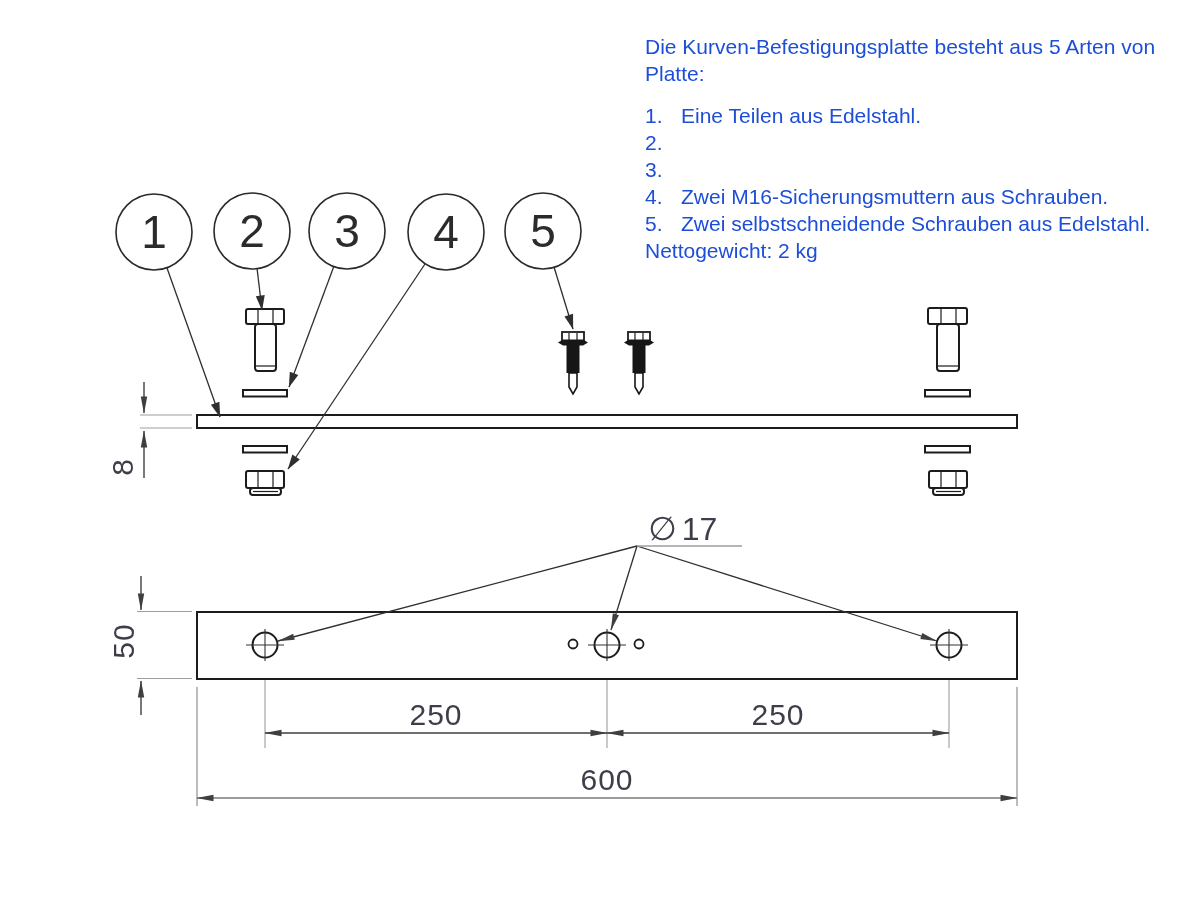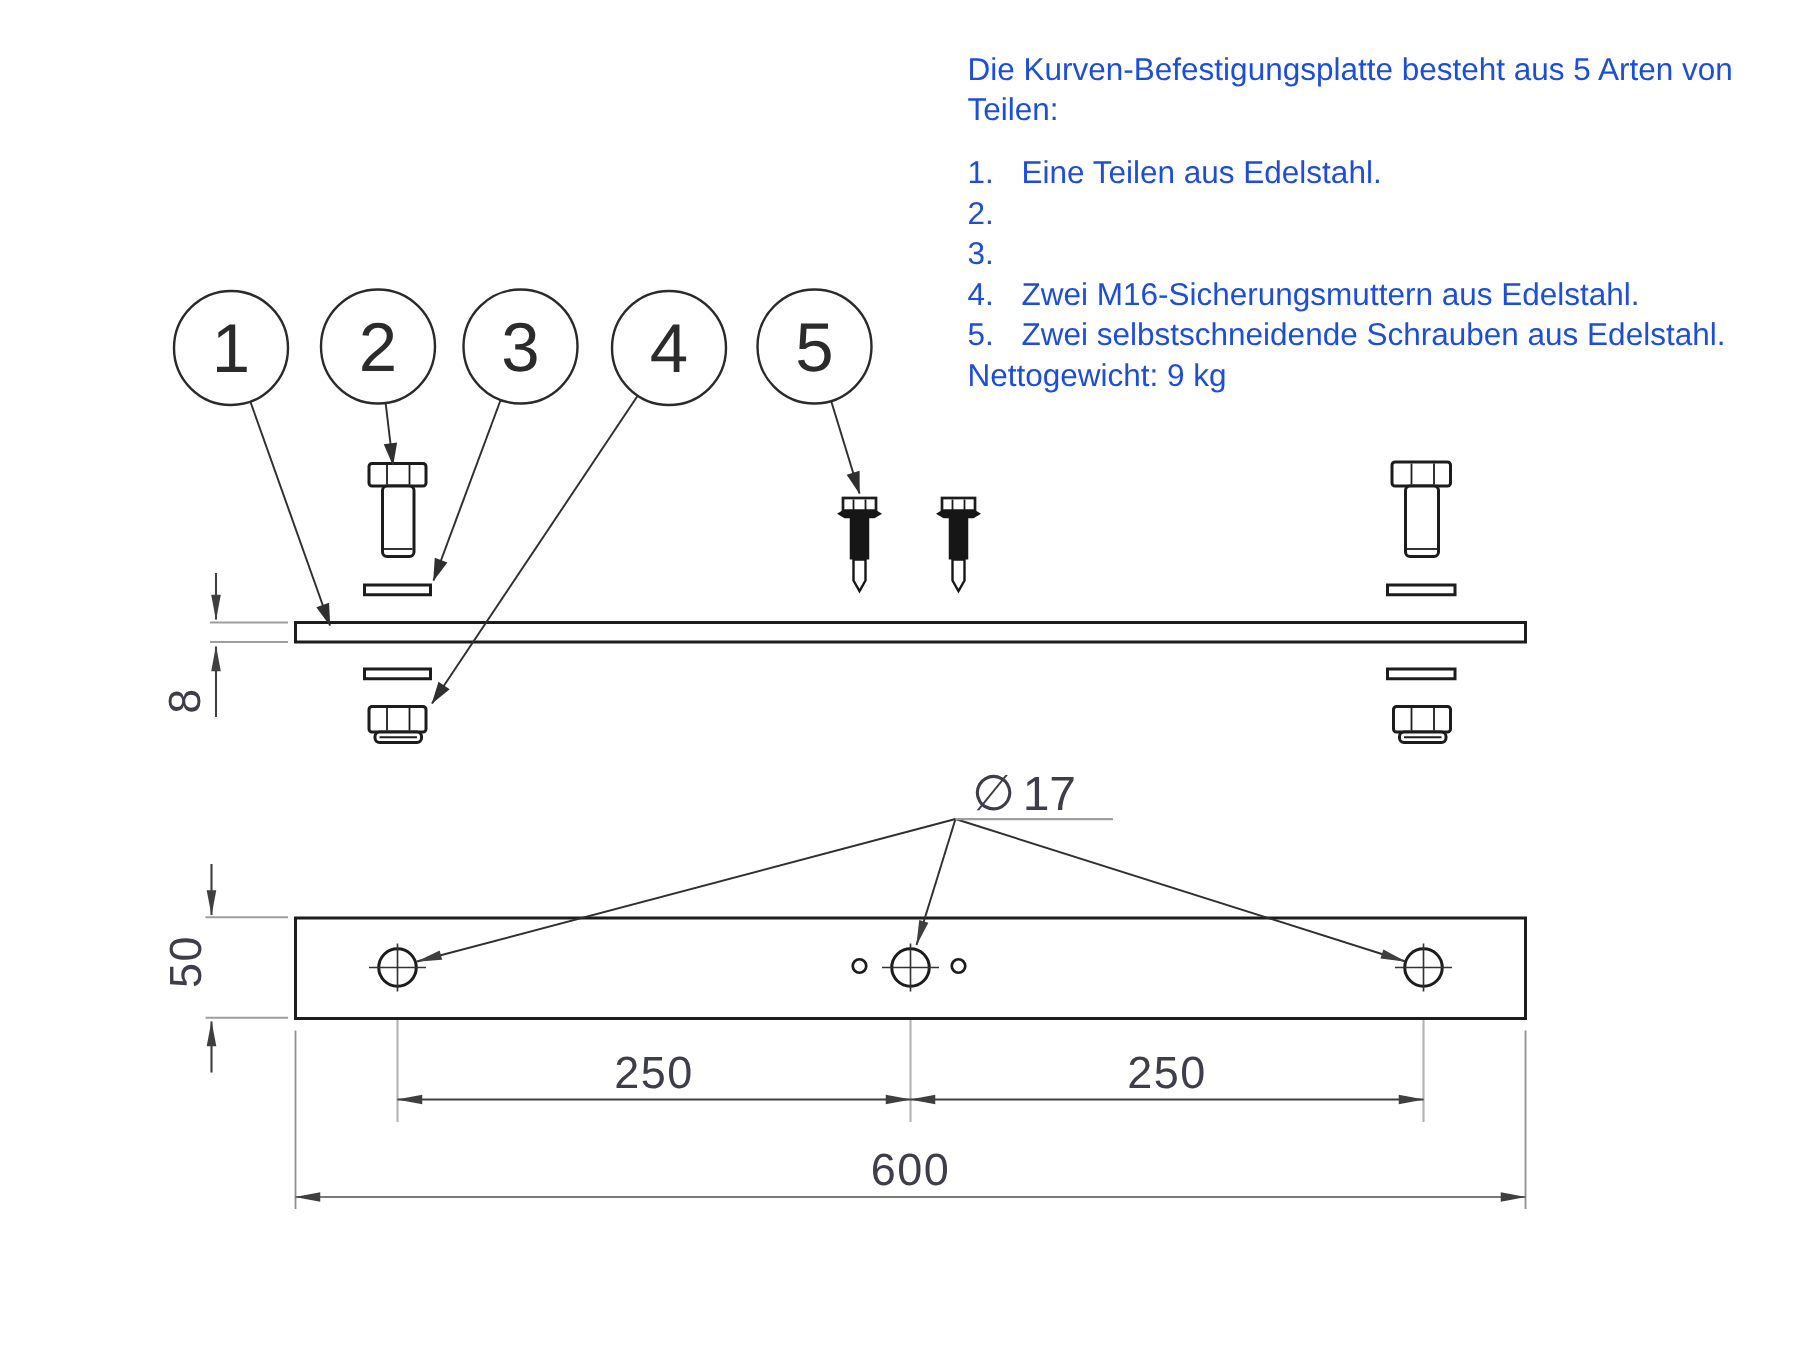--- a/index.html
+++ b/index.html
@@ -26,42 +26,42 @@
   .centerline{stroke:#b3b3b3;stroke-width:1.4;}
   .crossline{stroke:#333;stroke-width:1.1;}
   .dark{fill:#161616;}
 </style>
 </head>
 <body>
 
 <div class="page">
 
   <div class="notes">
-    <p class="intro"><span>Die Kurven-Befestigungsplatte besteht aus 5 Arten von</span><br><span>Teilen:</span></p>
+    <p class="intro"><span>Die Kurven-Befestigungsplatte besteht aus 5 Arten von</span><br><span>Platte:</span></p>
     <ol class="parts-list">
       <li>
           <span class="num">1.</span>
           <span>Eine Teilen aus Edelstahl.</span>
         </li>
       <li>
           <span class="num">2.</span>
         </li>
       <li>
           <span class="num">3.</span>
         </li>
       <li>
           <span class="num">4.</span>
-          <span>Zwei M16-Sicherungsmuttern aus Edelstahl.</span>
+          <span>Zwei M16-Sicherungsmuttern aus Schrauben.</span>
         </li>
       <li>
           <span class="num">5.</span>
           <span>Zwei selbstschneidende Schrauben aus Edelstahl.</span>
         </li>
     </ol>
-    <p class="weight">Nettogewicht: 9 kg</p>
+    <p class="weight">Nettogewicht: 2 kg</p>
   </div>
 
   <svg class="drawing" viewBox="0 0 1200 900">
     <defs>
       <marker id="mArrow" markerUnits="userSpaceOnUse" markerWidth="16" markerHeight="11" refX="15" refY="5.5" orient="auto-start-reverse">
         <path d="M0.5,1 L15.5,5.5 L0.5,10 Z" fill="#2f2f2f"></path>
       </marker>
       <marker id="mDim" markerUnits="userSpaceOnUse" markerWidth="18" markerHeight="8" refX="17" refY="4" orient="auto-start-reverse">
         <path d="M0.5,0.8 L17.5,4 L0.5,7.2 Z" fill="#3f3f3f"></path>
       </marker>

